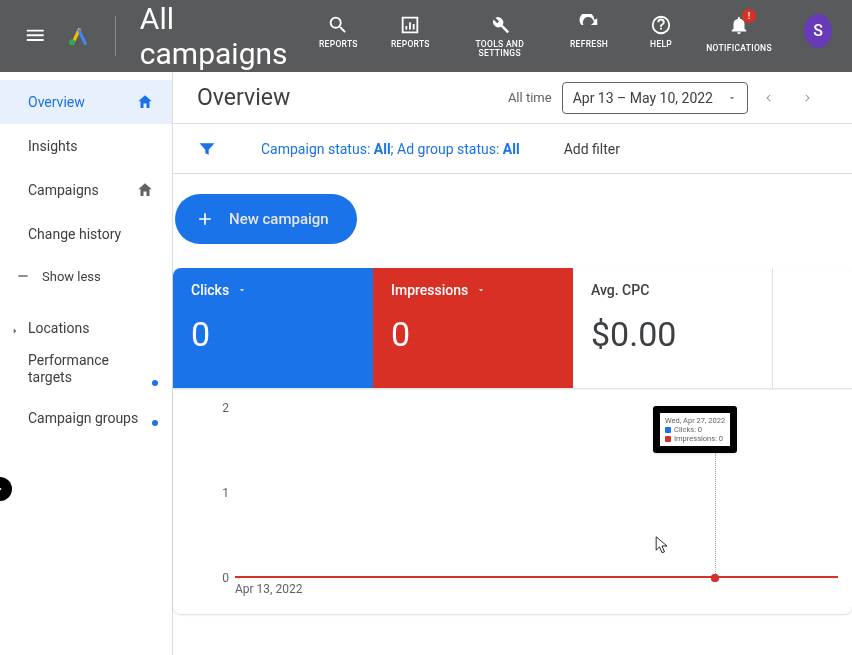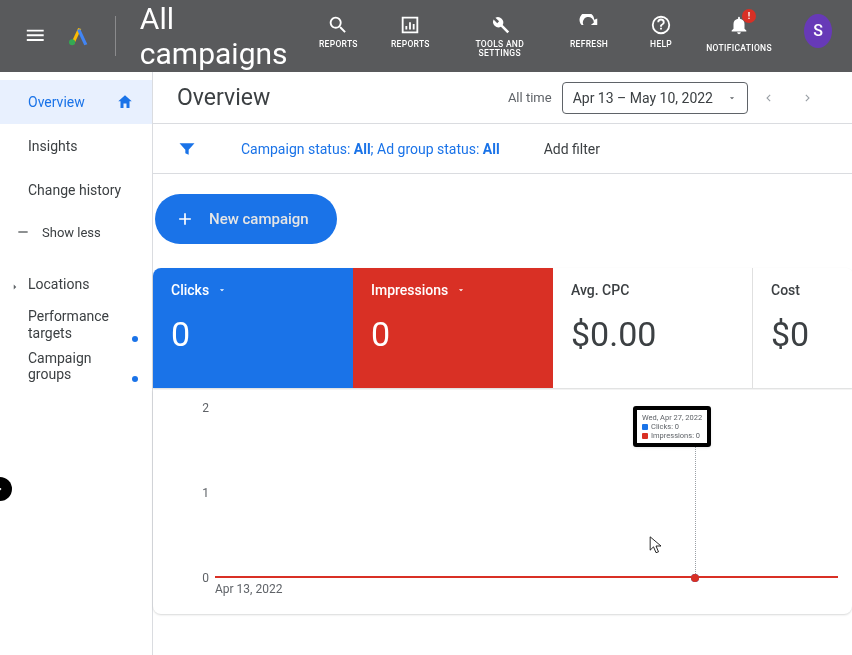--- a/index.html
+++ b/index.html
@@ -78,21 +78,21 @@
   .y-tick { position: absolute; left: -26px; transform: translateY(-50%); font-size: 12px; color: #5f6368; text-align: right; width: 20px; }
   .baseline { position: absolute; left: 0; right: 0; bottom: 0; height: 2px; background: #d93025; }
   .baseline::before { content:""; position:absolute; left:0; right:0; top:-1px; height:1px; background:#1a73e8; opacity:0; }
   .baseline-blue { position: absolute; left: 0; right: 0; bottom: 0; height: 1px; background: #1a73e8; }
   .x-label { position: absolute; bottom: -18px; left: 0; font-size: 12px; color: #5f6368; }
   .hover-line { position: absolute; top: 0; bottom: 0; width: 0; border-left: 1px dotted #9aa0a6; left: 480px; }
   .hover-dots { position: absolute; bottom: -4px; left: 480px; }
   .hdot { position: absolute; width: 8px; height: 8px; border-radius: 50%; left: -4px; }
   .hdot.r { background: #d93025; bottom: 0; }
   .hdot.b { background: #1a73e8; bottom: 0; }
-  .tooltip { position: absolute; left: 418px; top: -2px; background: #fff; border: 4px solid #000000; border-radius: 3px; padding: 3px 5px; font-size: 7.5px; color: #5f6368; box-shadow: 0 1px 3px rgba(0,0,0,0.1); }
+  .tooltip { position: absolute; left: 418px; top: -2px; background: #fff; border: 7px solid #000000; border-radius: 3px; padding: 3px 5px; font-size: 7.5px; color: #5f6368; box-shadow: 0 1px 3px rgba(0,0,0,0.1); }
   .tooltip .tt-row { display: flex; align-items: center; gap: 3px; }
   .tt-sw { width: 6px; height: 6px; border-radius: 1px; }
   .tt-sw.b { background:#1a73e8; }
   .tt-sw.r { background:#d93025; }
 
   .cursor { position: absolute; width: 14px; height: 20px; left: 71%; top: 464px; pointer-events:none; }
 </style>
 </head>
 <body>
 
@@ -169,20 +169,26 @@
         </svg>
     </div>
     <div class="sidebar-item active">
       <span class="si-label">Overview</span>
       <svg class="si-right" width="18" viewBox="0 0 24 24">
           <path d="M12 3l9 8h-3v9h-4v-6H10v6H6v-9H3z"></path>
         </svg>
     </div>
     <div class="sidebar-item">
       <span class="si-label">Insights</span>
+    </div>
+    <div class="sidebar-item">
+      <span class="si-label">Campaigns</span>
+      <svg class="si-right" width="18" viewBox="0 0 24 24">
+          <path d="M12 3l9 8h-3v9h-4v-6H10v6H6v-9H3z"></path>
+        </svg>
     </div>
     <div class="sidebar-item">
       <span class="si-label">Change history</span>
     </div>
 
     <div class="showless">
       <svg viewBox="0 0 24 24" fill="#3c4043">
           <path d="M4 11h16v2H4z"></path>
         </svg>
       <span>Show less</span>
@@ -262,26 +268,20 @@
                 <path d="M7 10l5 5 5-5z"></path>
               </svg>
           </div>
           <div class="card-value">0</div>
         </div>
         <div class="card white">
           <div class="card-label">
             <span>Avg. CPC</span>
           </div>
           <div class="card-value">$0.00</div>
-        </div>
-        <div class="card white" style="flex:1 0 100px; border-right:none;">
-          <div class="card-label">
-            <span>Cost</span>
-          </div>
-          <div class="card-value">$0</div>
         </div>
       </div>
 
       <div class="chart-wrap">
         <div class="chart-area">
           <div class="gridline" style="top:0;">
               <span class="y-tick">2</span>
             </div>
           <div class="gridline" style="top:50%;">
               <span class="y-tick">1</span>

